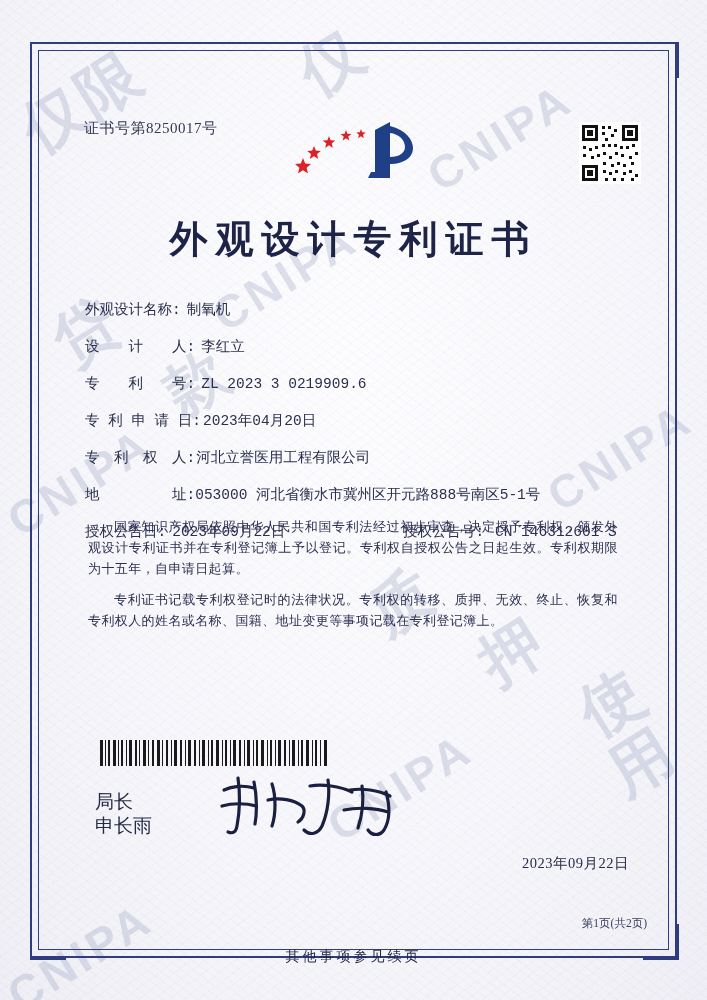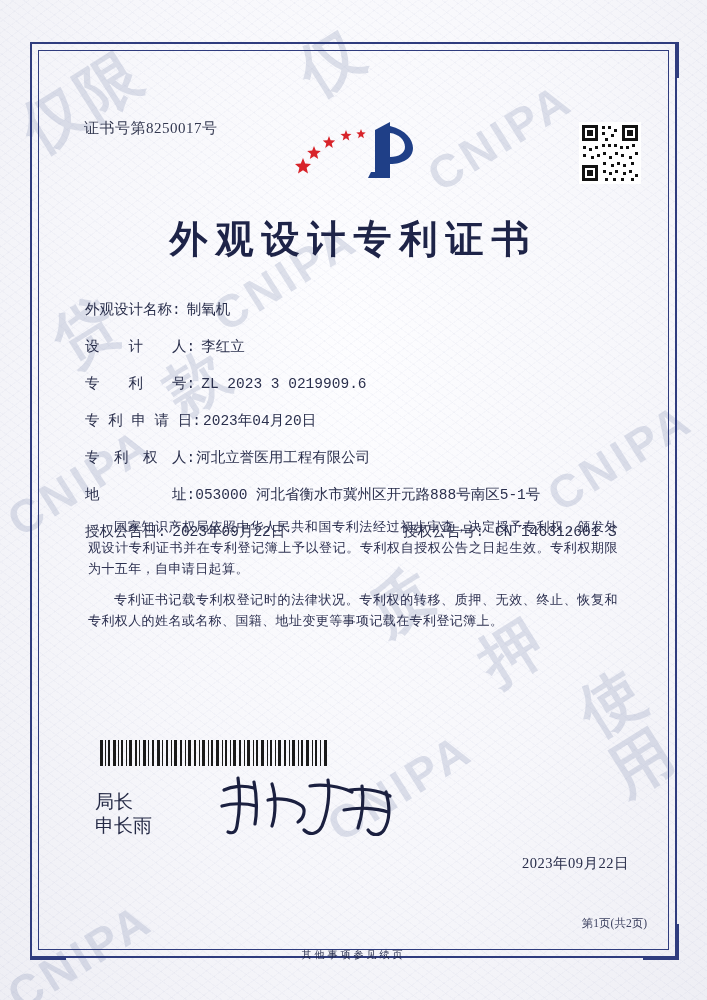--- a/index.html
+++ b/index.html
@@ -210,21 +210,21 @@
     font-size: 11.5px;
     color: #3a3f5e;
   }
 
   .footer-note {
     position: absolute;
     left: 0;
     right: 0;
     top: 948px;
     text-align: center;
-    font-size: 10px;
+    font-size: 14px;
     letter-spacing: 3px;
     color: #1f2546;
   }
 </style>
 </head>
 <body>
 
 <div id="page">
 
   <div id="texture"></div>

